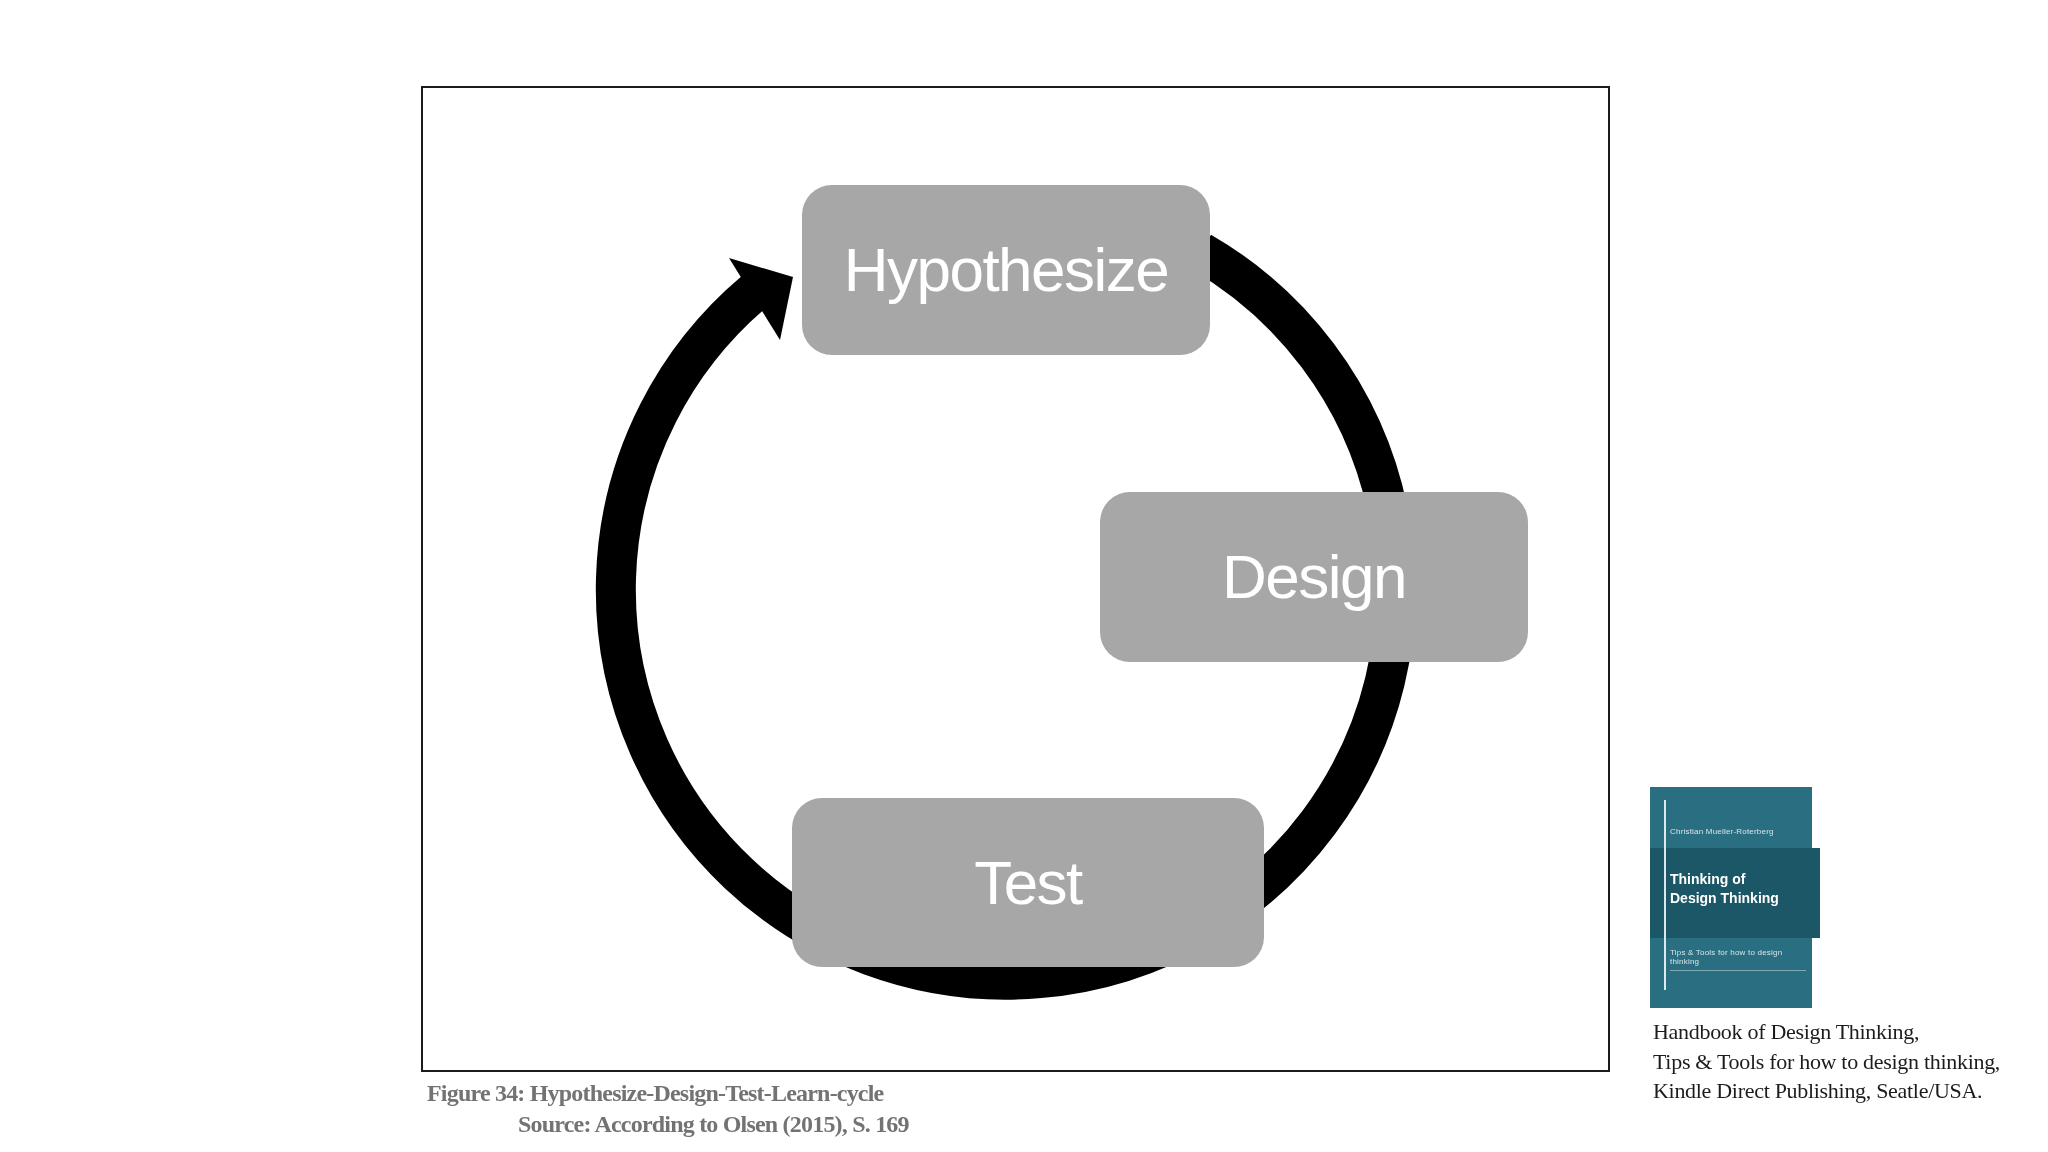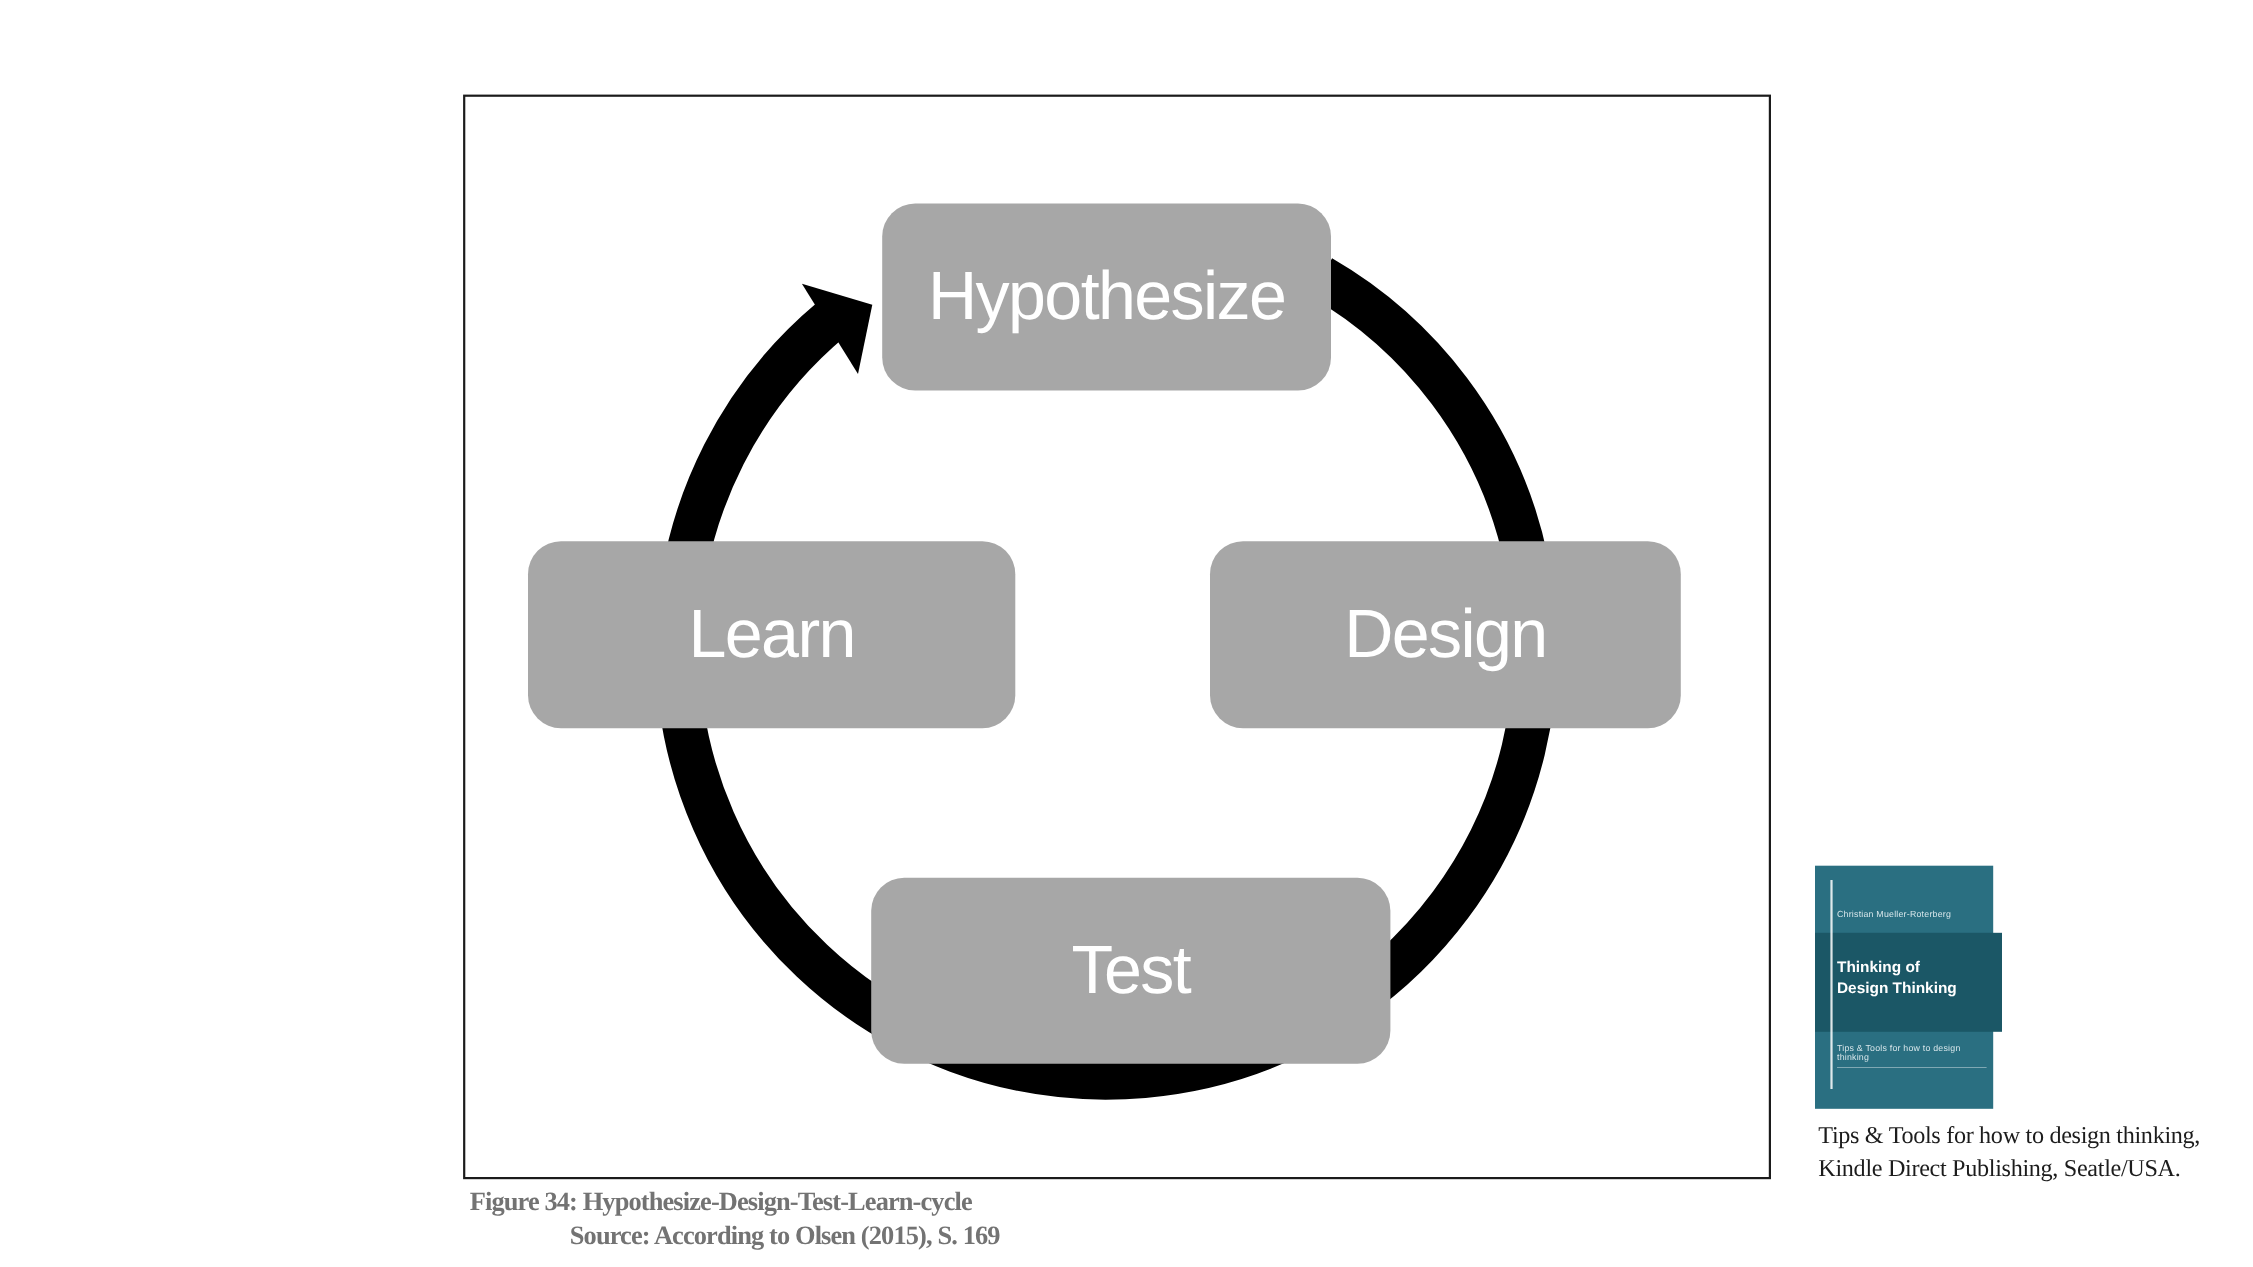--- a/index.html
+++ b/index.html
@@ -50,36 +50,34 @@
 
   <div class="node node-design">
     <span class="node-label">Design</span>
   </div>
   <div class="node node-hypothesize">
     <span class="node-label">Hypothesize</span>
   </div>
   <div class="node node-test">
     <span class="node-label">Test</span>
   </div>
-  <div class="node node-learn">
-    <span class="node-label">Learn</span>
-  </div>
 
   <div class="caption caption-line1">Figure 34: Hypothesize-Design-Test-Learn-cycle</div>
   <div class="caption caption-line2">Source: According to Olsen (2015), S. 169</div>
 
   <div class="cover">
     <div class="cover-band-title"></div>
     <div class="cover-spine"></div>
     <div class="cover-author">Christian Mueller-Roterberg</div>
     <div class="cover-title">
       <div>Thinking of</div>
       <div>Design Thinking</div>
     </div>
     <div class="cover-subtitle">Tips &amp; Tools for how to design thinking</div>
   </div>
 
   <div class="citation">
+    <div>Handbook of Design Thinking,</div>
     <div>Tips &amp; Tools for how to design thinking,</div>
     <div>Kindle Direct Publishing, Seatle/USA.</div>
   </div>
 
 </div>
 
 </body></html>

